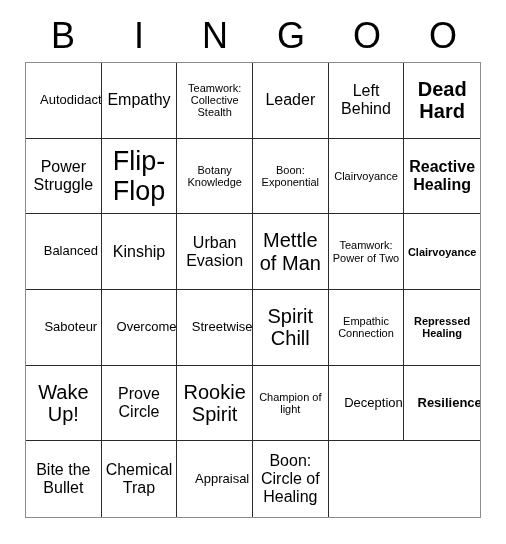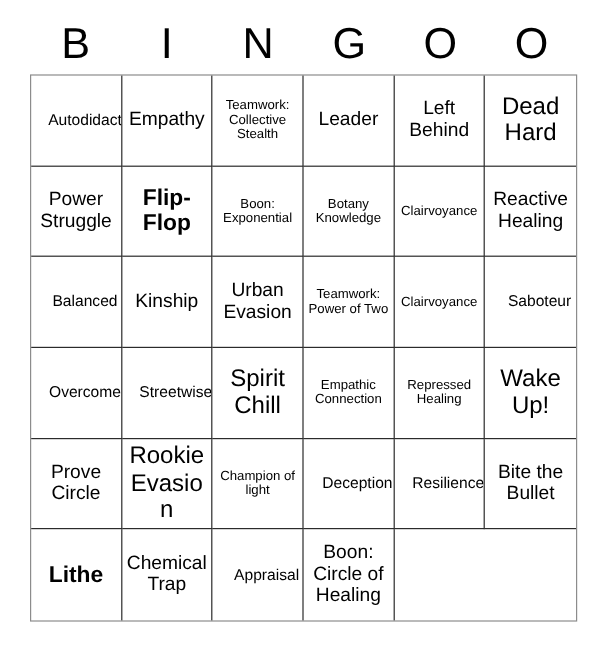--- a/index.html
+++ b/index.html
@@ -61,34 +61,34 @@
     border-right: 1px solid #2b2b2b;
     border-bottom: 1px solid #2b2b2b;
     box-sizing: border-box;
     display: flex;
     align-items: center;
     justify-content: center;
     text-align: center;
     padding: 1px 3px;
     overflow: hidden;
   }
-  .cell:nth-child(6n) { border-right: none; }
+  .cell:nth-child(6n) { border-right: none; font-weight: bold; }
   .cell:nth-child(n+31) { border-bottom: none; }
   .cell-text {
     display: block;
     width: 100%;
     line-height: 1.12;
     word-wrap: break-word;
   }
   
   .fs-xs .cell-text { font-size: 11px; }
   .fs-s  .cell-text { font-size: 13px; margin-left: 15px; }
   .fs-m  .cell-text { font-size: 16px; }
   .fs-l  .cell-text { font-size: 20px; }
-  .fs-xl .cell-text { font-size: 19px; font-weight: bold; }
+  .fs-xl .cell-text { font-size: 27px; }
 </style>
 </head>
 <body>
 
 <div id="card">
 
   <div id="header-row">
     <div class="header-letter">B</div>
     <div class="header-letter">I</div>
     <div class="header-letter">N</div>
@@ -117,41 +117,44 @@
         <span class="cell-text">Dead Hard</span>
       </div>
 
     <div class="cell fs-m">
         <span class="cell-text">Power Struggle</span>
       </div>
     <div class="cell fs-xl">
         <span class="cell-text">Flip-Flop</span>
       </div>
     <div class="cell fs-xs">
+        <span class="cell-text">Botany Knowledge</span>
+      </div>
+    <div class="cell fs-xs">
         <span class="cell-text">Boon: Exponential</span>
       </div>
     <div class="cell fs-xs">
-        <span class="cell-text">Botany Knowledge</span>
-      </div>
-    <div class="cell fs-xs">
         <span class="cell-text">Clairvoyance</span>
       </div>
     <div class="cell fs-m">
         <span class="cell-text">Reactive Healing</span>
       </div>
 
     <div class="cell fs-s">
         <span class="cell-text">Balanced</span>
       </div>
     <div class="cell fs-m">
         <span class="cell-text">Kinship</span>
       </div>
     <div class="cell fs-m">
         <span class="cell-text">Urban Evasion</span>
       </div>
+    <div class="cell fs-l">
+        <span class="cell-text">Mettle of Man</span>
+      </div>
     <div class="cell fs-xs">
         <span class="cell-text">Teamwork: Power of Two</span>
       </div>
     <div class="cell fs-xs">
         <span class="cell-text">Clairvoyance</span>
       </div>
 
     <div class="cell fs-s">
         <span class="cell-text">Saboteur</span>
       </div>
@@ -171,38 +174,35 @@
     <div class="cell fs-xs">
         <span class="cell-text">Repressed Healing</span>
       </div>
     <div class="cell fs-l">
         <span class="cell-text">Wake Up!</span>
       </div>
     <div class="cell fs-m">
         <span class="cell-text">Prove Circle</span>
       </div>
     <div class="cell fs-l">
-        <span class="cell-text">Rookie Evasion</span>
+        <span class="cell-text">Rookie Spirit</span>
       </div>
     <div class="cell fs-xs">
         <span class="cell-text">Champion of light</span>
       </div>
     <div class="cell fs-s">
         <span class="cell-text">Deception</span>
       </div>
 
     <div class="cell fs-s">
         <span class="cell-text">Resilience</span>
       </div>
     <div class="cell fs-m">
         <span class="cell-text">Bite the Bullet</span>
       </div>
-    <div class="cell fs-xl">
-        <span class="cell-text">Lithe</span>
-      </div>
     <div class="cell fs-m">
         <span class="cell-text">Chemical Trap</span>
       </div>
     <div class="cell fs-s">
         <span class="cell-text">Appraisal</span>
       </div>
     <div class="cell fs-m">
         <span class="cell-text">Boon: Circle of Healing</span>
       </div>
   </div>

